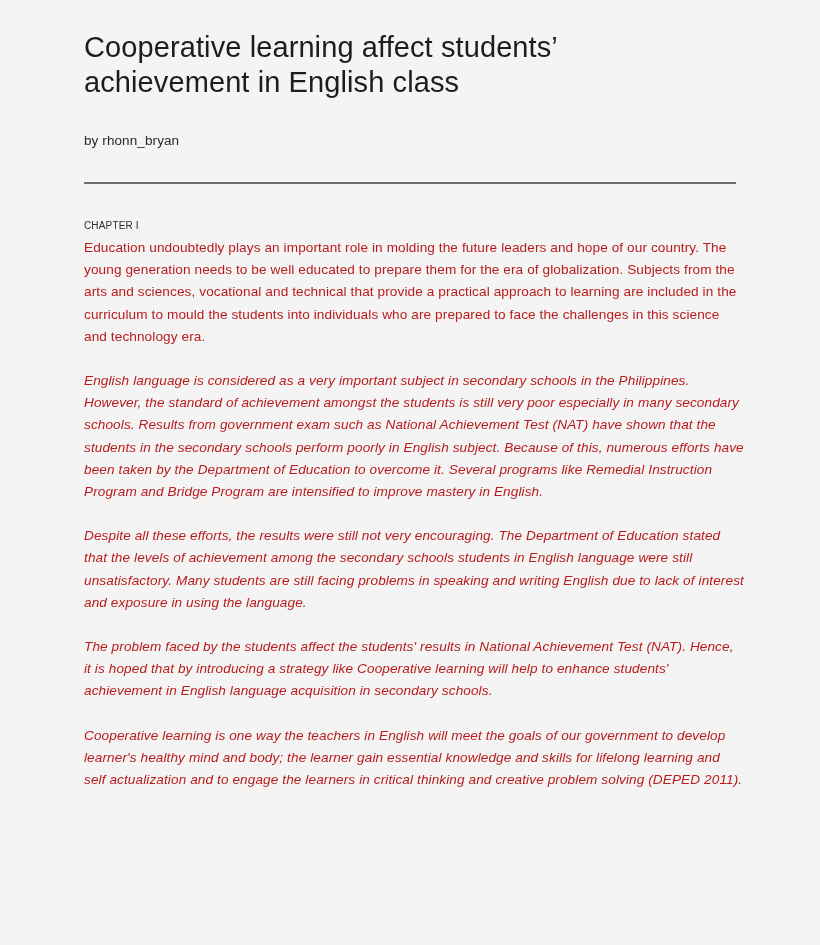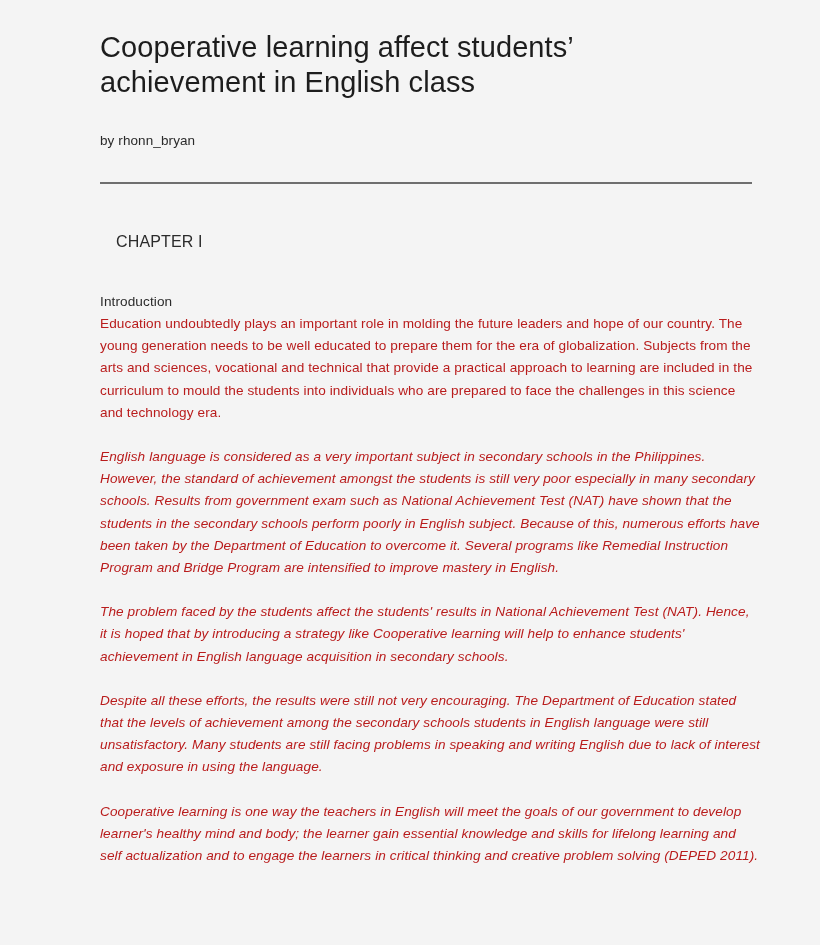--- a/index.html
+++ b/index.html
@@ -19,21 +19,21 @@
   .page {
     position: relative;
     width: 820px;
     height: 945px;
     background: #f4f4f4;
     box-sizing: border-box;
   }
 
   .doc-inner {
     position: absolute;
-    left: 100px;
+    left: 84px;
     top: 0;
     width: 652px;
   }
 
   .doc-title {
     margin: 0;
     padding-top: 30px;
     font-size: 29px;
     line-height: 35px;
     font-weight: 400;
@@ -63,22 +63,22 @@
   }
 
   .body-block {
     position: absolute;
     left: 0;
     top: 215px;
     width: 660px;
   }
 
   .heading-line {
-    margin: 16px;
-    font-size: 16px;
+    margin: 0;
+    font-size: 10px;
     line-height: 22px;
     color: #2b2b2b;
     letter-spacing: 0.15px;
     white-space: nowrap;
   }
 
   .section-label {
     margin: 0;
     padding-top: 22px;
     font-size: 13.6px;
@@ -118,28 +118,27 @@
   <div class="doc-inner" style="top:0;height:0;">
     <hr class="doc-divider">
   </div>
 
   <div class="doc-inner">
     <div class="body-block">
 
       <p class="heading-line">CHAPTER I</p>
 
 
-      <p class="section-label">Introduction</p>
 
       <p class="para first-para">Education undoubtedly plays an important role in molding the future leaders and hope of our country. The young generation needs to be well educated to prepare them for the era of globalization. Subjects from the arts and sciences, vocational and technical that provide a practical approach to learning are included in the curriculum to mould the students into individuals who are prepared to face the challenges in this science and technology era.</p>
 
       <p class="para">English language is considered as a very important subject in secondary schools in the Philippines. However, the standard of achievement amongst the students is still very poor especially in many secondary schools. Results from government exam such as National Achievement Test (NAT) have shown that the students in the secondary schools perform poorly in English subject. Because of this, numerous efforts have been taken by the Department of Education to overcome it. Several programs like Remedial Instruction Program and Bridge Program are intensified to improve mastery in English.</p>
 
+      <p class="para">Despite all these efforts, the results were still not very encouraging. The Department of Education stated that the levels of achievement among the secondary schools students in English language were still unsatisfactory. Many students are still facing problems in speaking and writing English due to lack of interest and exposure in using the language.</p>
+
       <p class="para">The problem faced by the students affect the students' results in National Achievement Test (NAT). Hence, it is hoped that by introducing a strategy like Cooperative learning will help to enhance students' achievement in English language acquisition in secondary schools.</p>
-
-      <p class="para">Despite all these efforts, the results were still not very encouraging. The Department of Education stated that the levels of achievement among the secondary schools students in English language were still unsatisfactory. Many students are still facing problems in speaking and writing English due to lack of interest and exposure in using the language.</p>
 
       <p class="para">Cooperative learning is one way the teachers in English will meet the goals of our government to develop learner's healthy mind and body; the learner gain essential knowledge and skills for lifelong learning and self actualization and to engage the learners in critical thinking and creative problem solving (DEPED 2011).</p>
 
     </div>
   </div>
 
 </div>
 
 </body></html>

